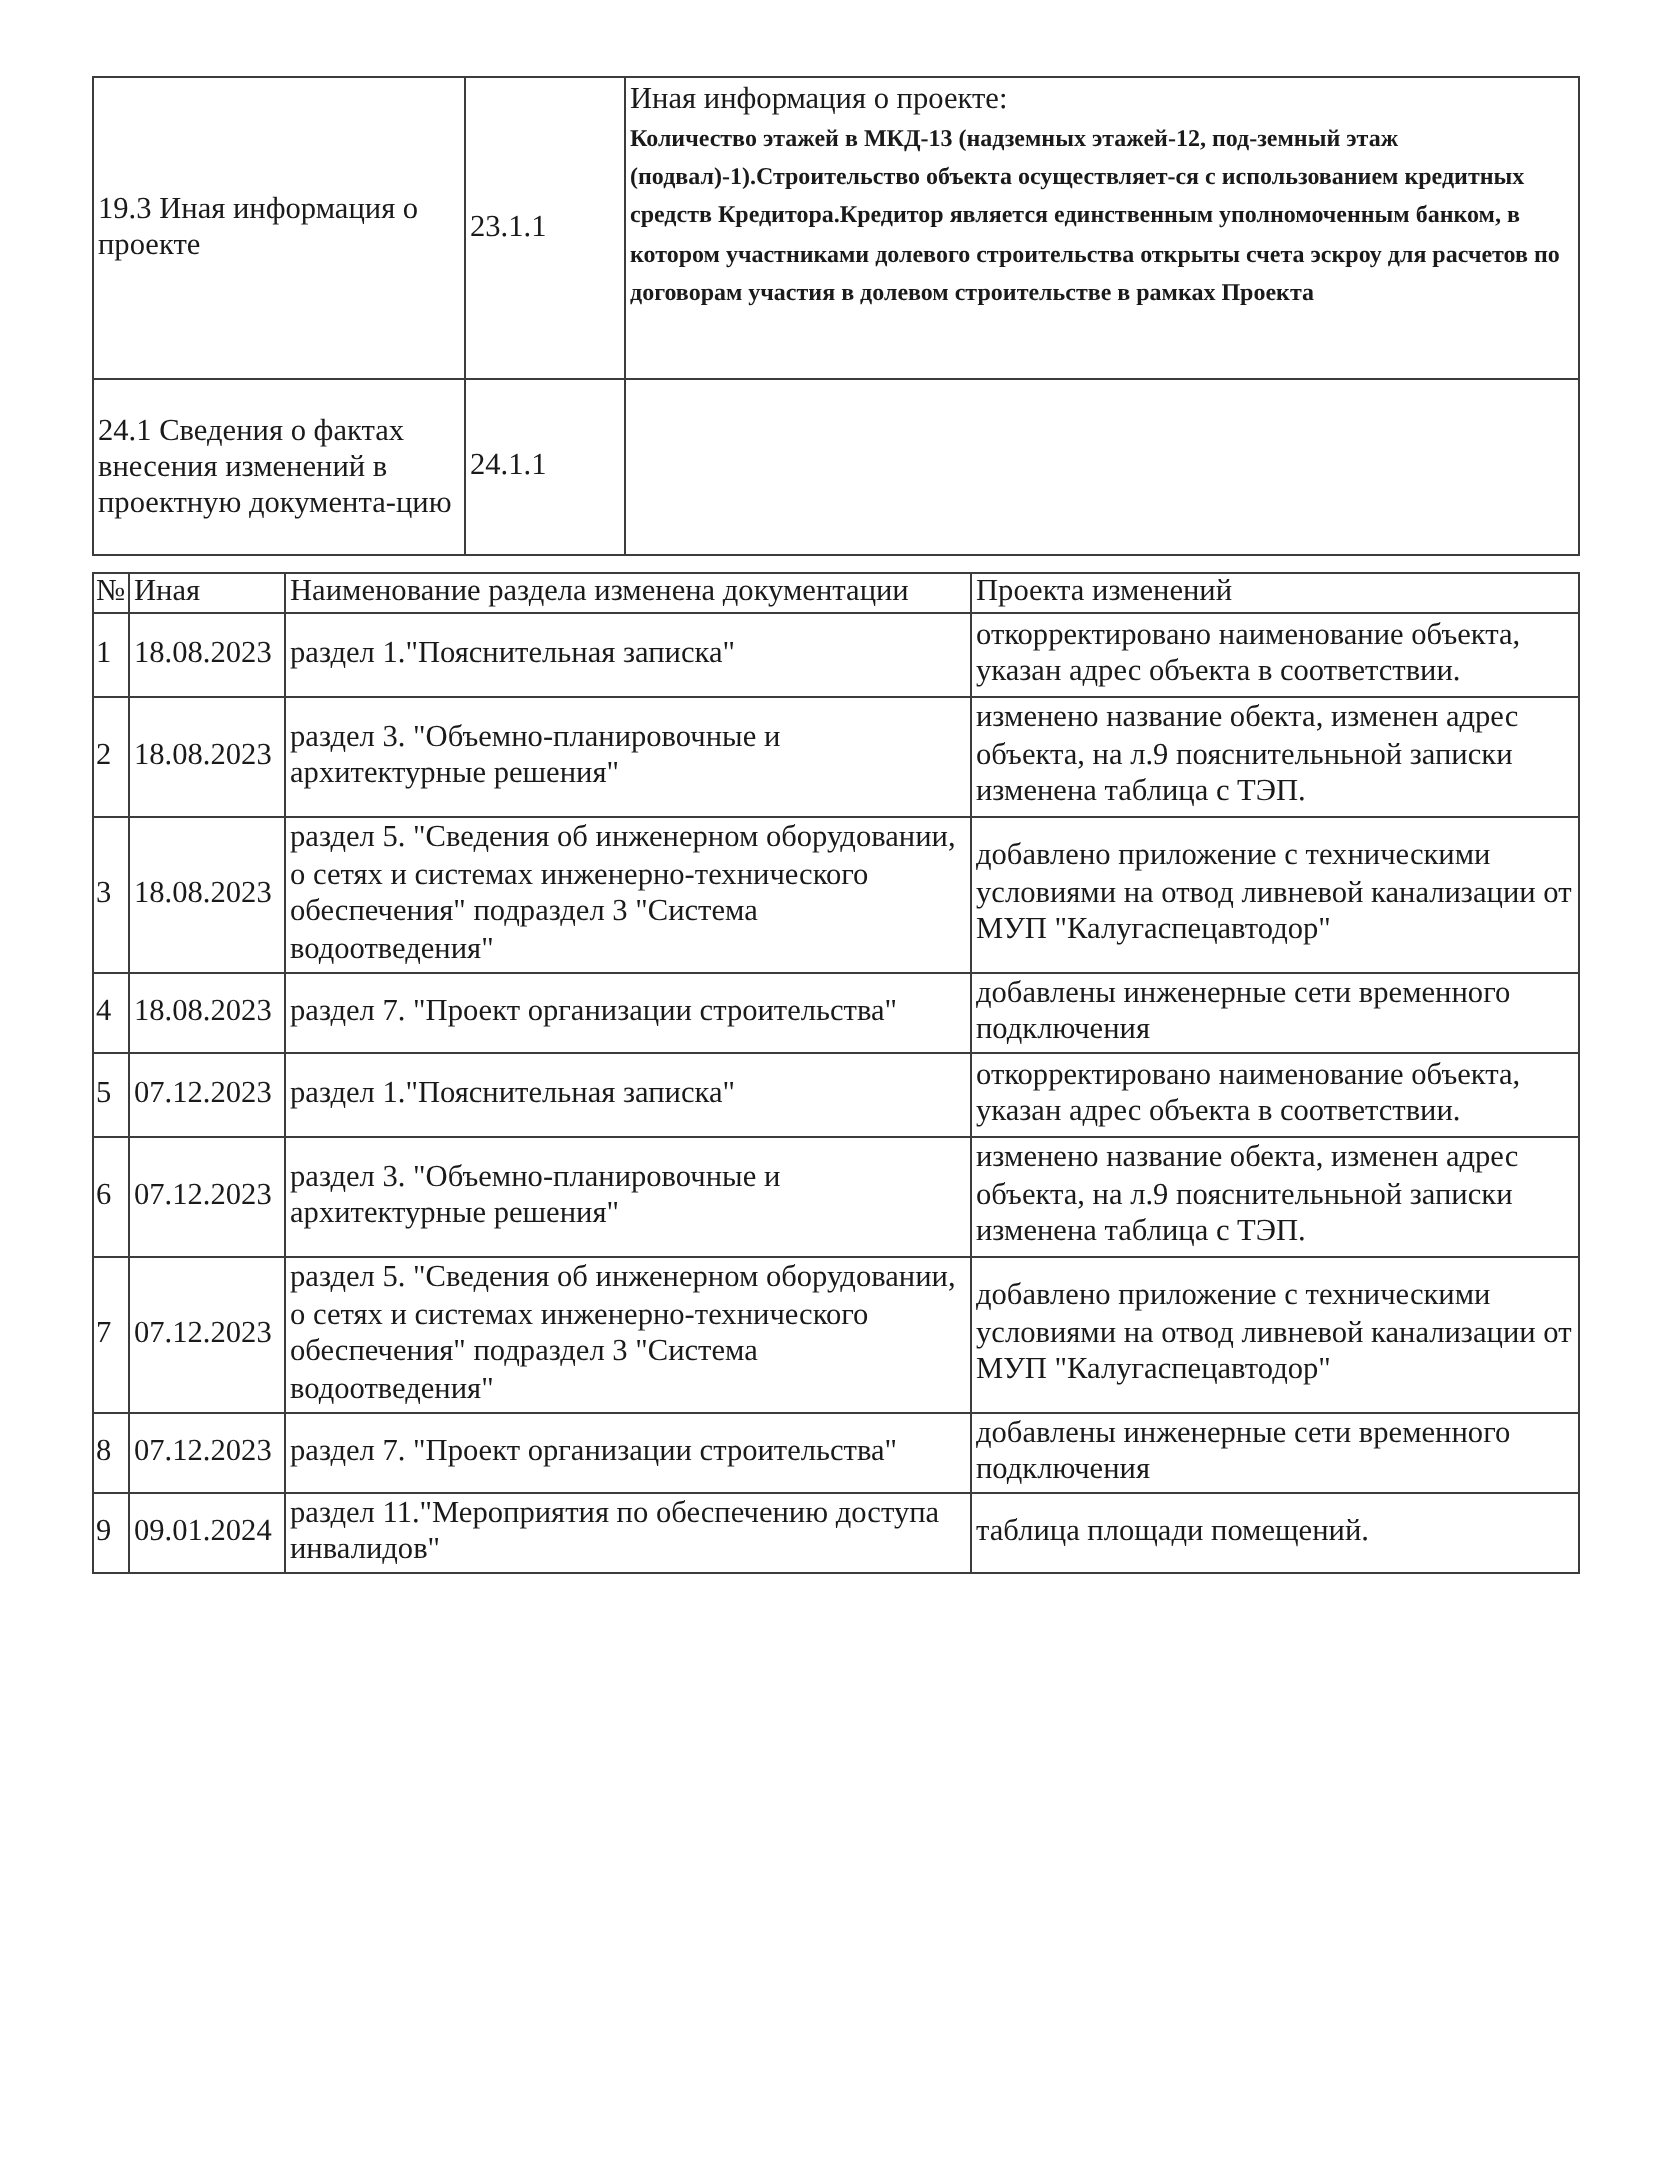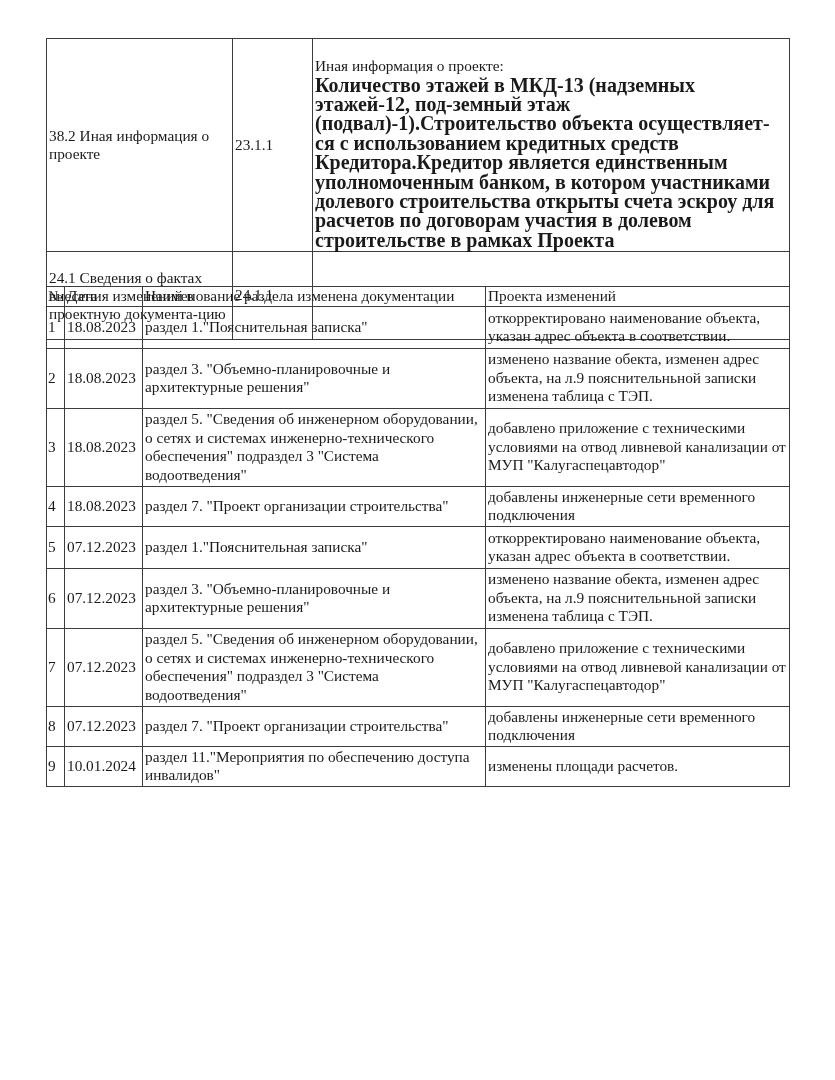--- a/index.html
+++ b/index.html
@@ -29,22 +29,22 @@
       text-align: left;
     }
     #top-table {
       top: 38px;
       width: 743px;
     }
     #top-table col.c1 { width: 186px; }
     #top-table col.c2 { width: 80px; }
     #top-table col.c3 { width: 477px; }
 
-    .info-cell { vertical-align: top; padding-top: 18px; padding-bottom: 1px; }
-    .info-bold { font-weight: bold; font-size: 20px; line-height: 19.4px; }
+    .info-cell { vertical-align: top; padding-top: 2px; padding-bottom: 1px; }
+    .info-bold { font-weight: bold; font-size: 12px; line-height: 19.4px; }
 
     #changes-table {
       top: 286px;
       width: 743px;
     }
     #changes-table col.n { width: 18px; }
     #changes-table col.d { width: 78px; }
     #changes-table col.s { width: 343px; }
     #changes-table col.o { width: 304px; }
     #changes-table td { padding: 0 1px 0 2px; }
@@ -55,21 +55,21 @@
 <body>
 
 <table id="top-table">
   <colgroup>
       <col class="c1">
       <col class="c2">
       <col class="c3">
     </colgroup>
   <tbody>
       <tr style="height:151px">
-    <td>38.2 Иная информация о проекте</td>
+    <td>19.3 Иная информация о проекте</td>
     <td>23.1.1</td>
     <td class="info-cell">
       <div>Иная информация о проекте:</div>
       <div class="info-bold">Количество этажей в МКД-13 (надземных этажей-12, под-земный этаж (подвал)-1).Строительство объекта осуществляет-ся с использованием кредитных средств Кредитора.Кредитор является единственным уполномоченным банком, в котором участниками долевого строительства открыты счета эскроу для расчетов по договорам участия в долевом строительстве в рамках Проекта</div>
     </td>
   </tr>
   <tr style="height:88px">
     <td style="line-height:18px">24.1 Сведения о фактах внесения изменений в проектную документа-цию</td>
     <td>24.1.1</td>
     <td></td>
@@ -80,21 +80,21 @@
 <table id="changes-table">
   <colgroup>
       <col class="n">
       <col class="d">
       <col class="s">
       <col class="o">
     </colgroup>
   <tbody>
       <tr class="hdr">
     <td class="num-cell">№</td>
-    <td>Дата</td>
+    <td>Иная</td>
     <td>Наименование раздела изменена документации</td>
     <td>Проекта изменений</td>
   </tr>
   <tr style="height:42px">
     <td class="num-cell">1</td>
     <td>18.08.2023</td>
     <td>раздел 1."Пояснительная записка"</td>
     <td>откорректировано наименование объекта, указан адрес объекта в соответствии.</td>
   </tr>
   <tr style="height:60px">
@@ -134,18 +134,18 @@
     <td>добавлено приложение с техническими условиями на отвод ливневой канализации от МУП "Калугаспецавтодор"</td>
   </tr>
   <tr style="height:40px">
     <td class="num-cell">8</td>
     <td>07.12.2023</td>
     <td>раздел 7. "Проект организации строительства"</td>
     <td>добавлены инженерные сети временного подключения</td>
   </tr>
   <tr style="height:40px">
     <td class="num-cell">9</td>
-    <td>10.01.2024</td>
+    <td>09.01.2024</td>
     <td>раздел 11."Мероприятия по обеспечению доступа инвалидов"</td>
-    <td>изменены площади расчетов.</td>
+    <td>таблица площади помещений.</td>
   </tr>
 </tbody>
   </table>
 
 </body></html>

